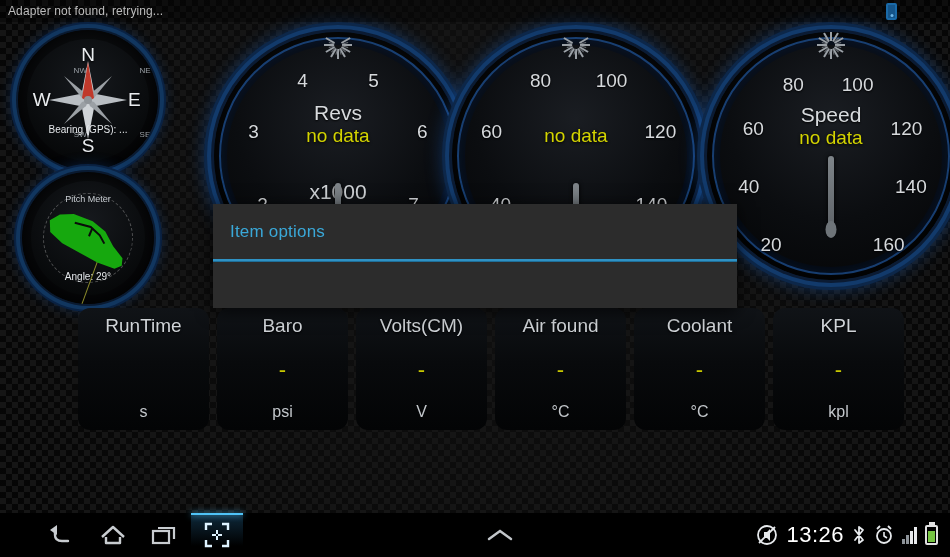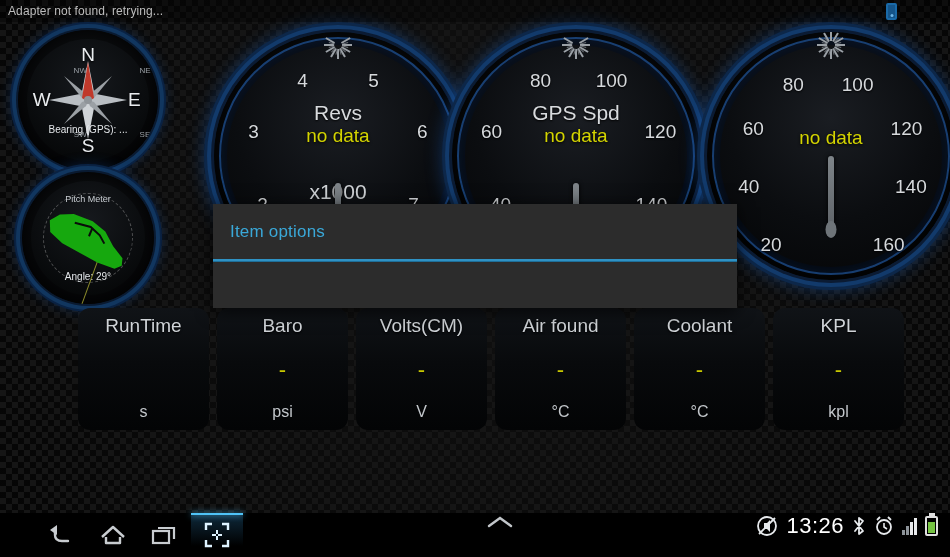--- a/index.html
+++ b/index.html
@@ -130,21 +130,21 @@
   .dialog-divider{height:2px;background:#2f92c4;margin-top:17px;
     box-shadow:0 1px 0 #1f6f99;}
   .dialog-item{color:#f2f2f2;font-size:16px;padding:14px 0 0 11px;cursor:default;}
 
   
   .eq-icon{position:absolute;right:10px;bottom:12px;width:28px;height:26px;z-index:6;opacity:.85;}
 
   
   .navbar{
     position:absolute;left:0;top:513px;width:950px;height:44px;background:#000;
-    display:flex;align-items:flex-start;z-index:50;padding-left:27px;
+    display:flex;align-items:center;z-index:50;padding-left:27px;
   }
   .nav-left{display:flex;align-items:center;gap:0;padding-left:8px;}
   .nav-btn{width:52px;height:44px;display:flex;align-items:center;justify-content:center;
     position:relative;}
   .nav-btn.active{background:linear-gradient(to bottom,rgba(50,140,200,.30),rgba(0,0,0,0) 75%);}
   .nav-btn.active:before{content:"";position:absolute;top:0;left:0;right:0;height:2px;
     background:#4fc3f7;box-shadow:0 0 6px #4fc3f7;}
   .nav-center{flex:1;display:flex;justify-content:center;align-items:center;}
   .nav-right{display:flex;align-items:center;gap:8px;padding-right:12px;color:#fff;}
   .clock{font-size:22px;color:#fff;letter-spacing:.5px;}
@@ -264,21 +264,20 @@
     <div class="tick minor" style="transform:rotate(105deg) translateY(4px);"></div>
     <div class="tick" style="transform:rotate(120deg) translateY(4px);"></div>
 
     <span class="num" style="left:16%;top:72%;">40</span>
     <span class="num" style="left:12%;top:39%;">60</span>
     <span class="num" style="left:34%;top:16%;">80</span>
     <span class="num" style="left:66%;top:16%;">100</span>
     <span class="num" style="left:88%;top:39%;">120</span>
     <span class="num" style="left:84%;top:72%;">140</span>
 
-    <span class="g-title" style="top:25%;">GPS Spd</span>
     <span class="g-value" style="top:36%;">no data</span>
     <div class="needle" style="top:62%;height:62px;transform-origin:50% 0;"></div>
   </div>
 </div>
 
 <div class="gauge" style="left:707px;top:32px;width:248px;height:248px;">
   <div class="face">
     <div class="tick" style="transform:rotate(-150deg) translateY(4px);"></div>
     <div class="tick minor" style="transform:rotate(-135deg) translateY(4px);"></div>
     <div class="tick" style="transform:rotate(-120deg) translateY(4px);"></div>
@@ -304,20 +303,21 @@
 
     <span class="num" style="left:23%;top:90%;">20</span>
     <span class="num" style="left:13%;top:64%;">40</span>
     <span class="num" style="left:15%;top:38%;">60</span>
     <span class="num" style="left:33%;top:18%;">80</span>
     <span class="num" style="left:62%;top:18%;">100</span>
     <span class="num" style="left:84%;top:38%;">120</span>
     <span class="num" style="left:86%;top:64%;">140</span>
     <span class="num" style="left:76%;top:90%;">160</span>
 
+    <span class="g-title" style="top:26%;">Speed</span>
     <span class="g-value" style="top:37%;">no data</span>
     <div class="needle" style="top:50%;height:78px;transform-origin:50% 0;"></div>
   </div>
 </div>
 
 <div class="cards">
   <div class="card">
     <span class="card-label">RunTime</span>
     <span class="card-unit">s</span>
   </div>

